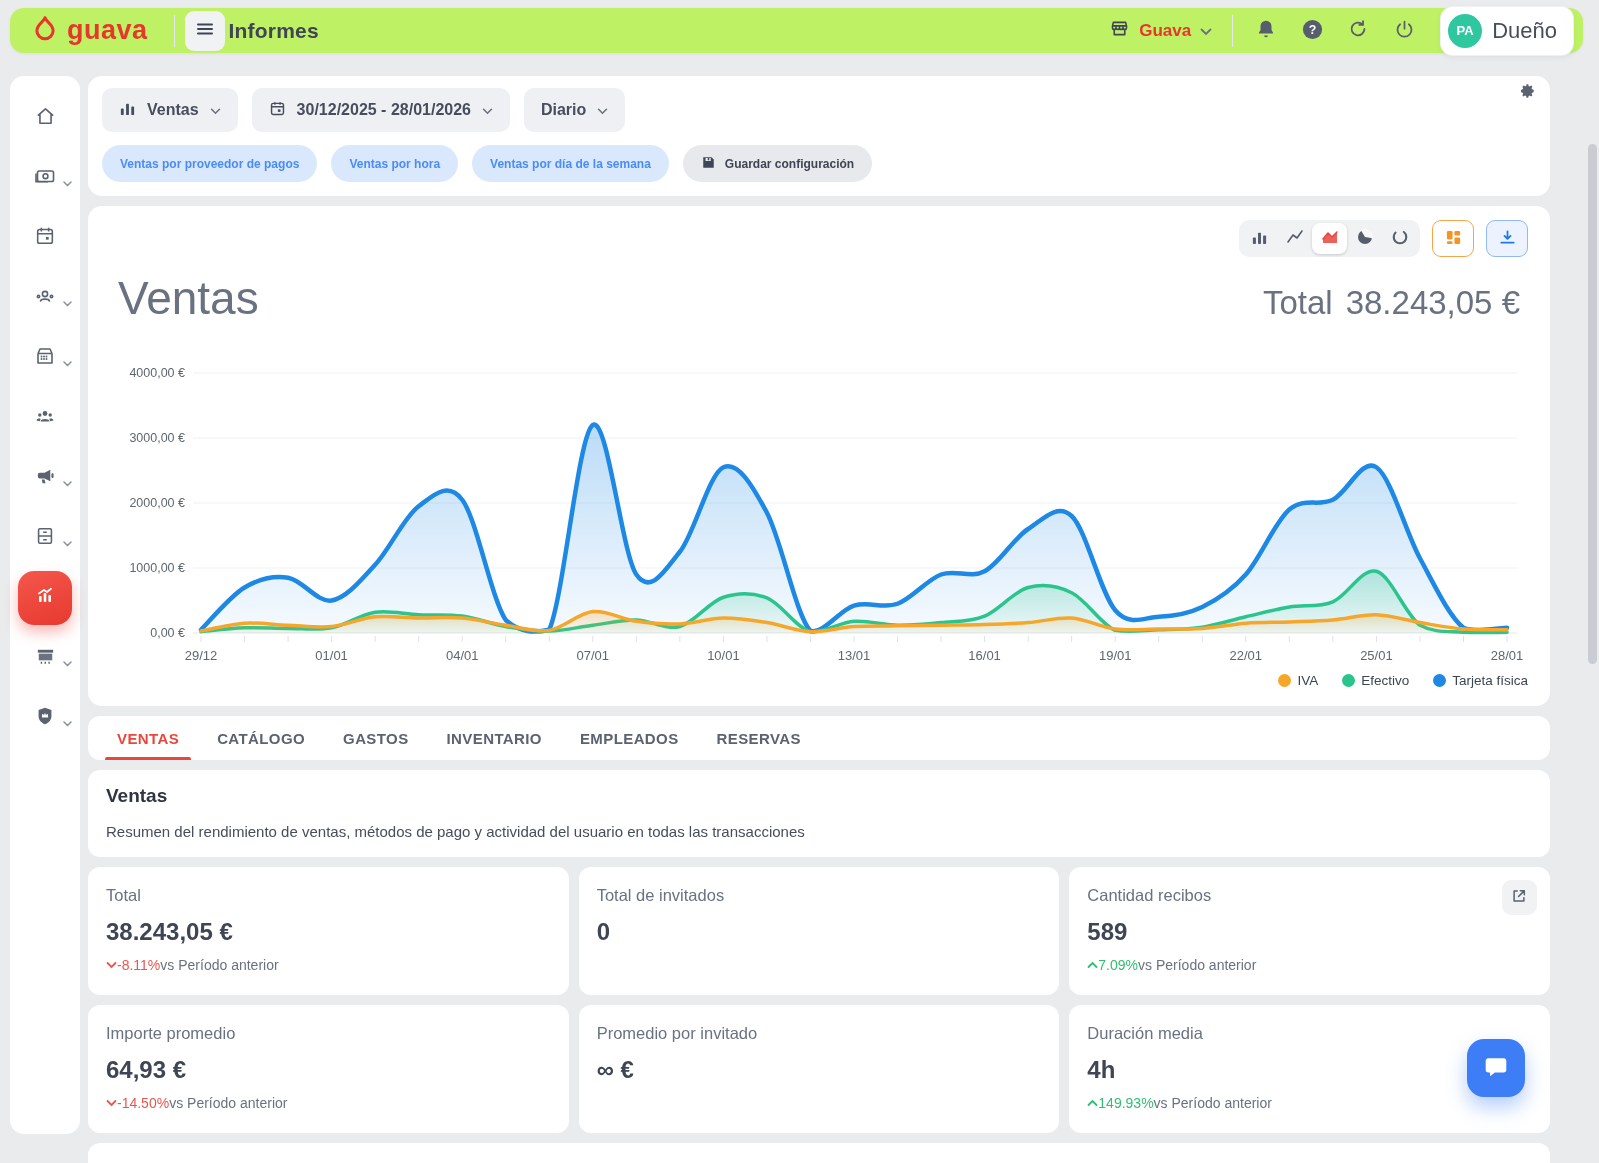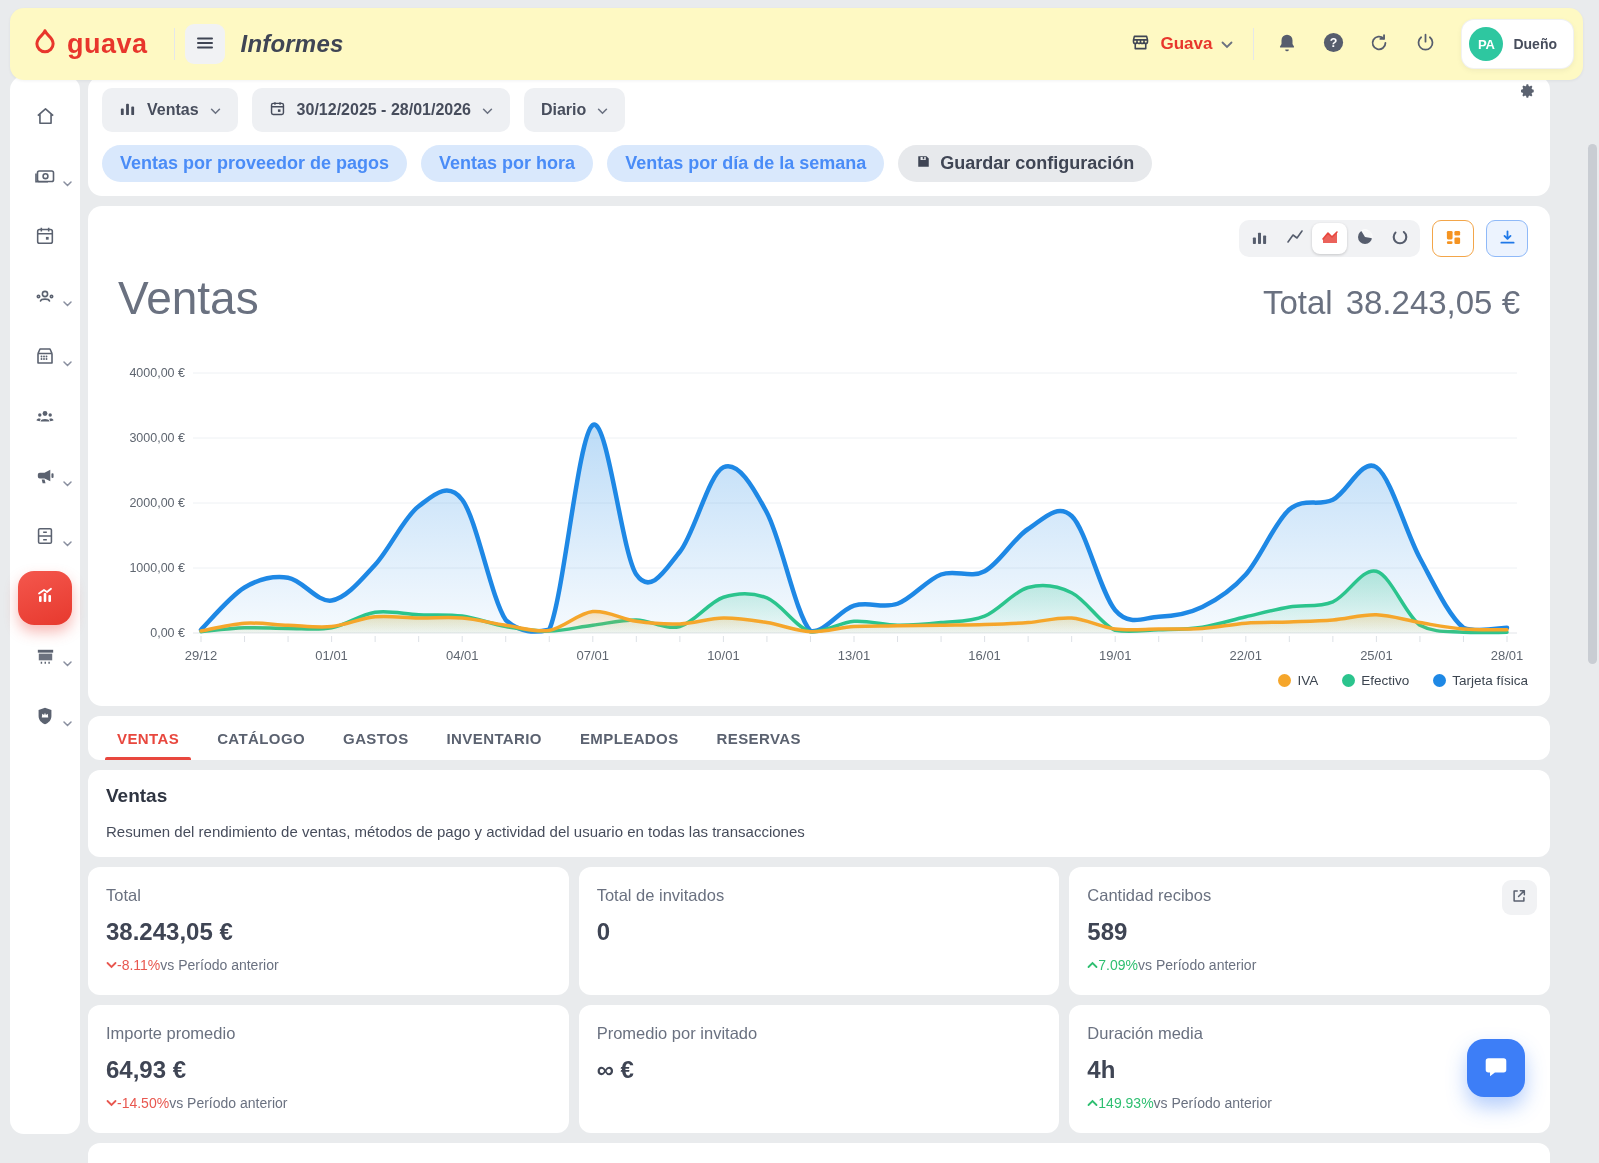--- a/index.html
+++ b/index.html
@@ -4,51 +4,51 @@
 <style>
   * { box-sizing: border-box; margin: 0; padding: 0; }
   html,body { width:1599px; height:1163px; overflow:hidden; }
   body {
     background:#e9ebed;
     font-family:"Liberation Sans", sans-serif;
     color:#474d5c;
     position:relative;
   }
   
-  .topbar{position:absolute;left:10px;top:8px;right:16px;height:72px;background:#fef9c3;border-radius:14px;
+  .topbar{position:absolute;left:10px;top:8px;right:16px;height:45px;background:#bef264;border-radius:14px;
     display:flex;align-items:center;padding:4px 10px;box-shadow:0 1px 3px rgba(25,35,55,.06);z-index:5;}
   .logo{display:flex;align-items:center;gap:7px;padding:0 16px 0 10px;}
   .logo-text{font-size:27px;font-weight:800;color:#e8362c;letter-spacing:.5px;}
   .vdiv{width:1px;height:32px;background:#e5e7ea;margin:0 10px;}
   .burger{width:40px;height:40px;border-radius:9px;background:#f1f2f4;display:flex;align-items:center;justify-content:center;cursor:pointer;border:none;}
-  .page-title{font-size:24px;font-weight:700;color:#3f4554;margin-left:16px;letter-spacing:.2px;font-style:italic;}
+  .page-title{font-size:21px;font-weight:700;color:#3f4554;margin-left:4px;letter-spacing:.2px;}
   .top-right{margin-left:auto;display:flex;align-items:center;}
   .loc-select{display:flex;align-items:center;gap:9px;padding:8px 10px;cursor:pointer;}
   .loc-name{font-size:17px;font-weight:700;color:#e8362c;}
   .icon-btn{width:46px;height:44px;display:flex;align-items:center;justify-content:center;color:#565d6d;background:none;border:none;cursor:pointer;}
   .user-chip{display:flex;align-items:center;gap:10px;padding:7px 16px 7px 7px;border-radius:12px;background:#fff;box-shadow:0 0 0 1px #f0f1f3, 0 2px 6px rgba(25,35,55,.07);margin-left:14px;cursor:pointer;}
   .avatar{width:34px;height:34px;border-radius:50%;background:#2ec7a0;color:#fff;font-size:13px;font-weight:700;display:flex;align-items:center;justify-content:center;}
-  .user-name{font-size:14px;font-weight:700;color:#474d5c;}
+  .user-name{font-size:22px;font-weight:400;color:#474d5c;}
   
   .sidebar{position:absolute;left:10px;top:76px;width:70px;height:1058px;background:#fff;border-radius:14px;
     display:flex;flex-direction:column;align-items:center;padding-top:12px;z-index:4;}
   .s-item{width:100%;height:60px;display:flex;align-items:center;justify-content:center;color:#5b6270;position:relative;cursor:pointer;}
   .s-caret{position:absolute;right:8px;top:50%;margin-top:-5px;color:#8a90a0;}
   .s-pill{width:54px;height:54px;border-radius:16px;background:linear-gradient(160deg,#f4574d,#e7392e);
     box-shadow:0 7px 14px rgba(231,57,46,.35);display:flex;align-items:center;justify-content:center;color:#fff;}
   
   .main{position:absolute;left:88px;top:76px;width:1462px;display:flex;flex-direction:column;gap:10px;}
   .filter-card{background:#fff;border-radius:14px;padding:12px 14px 14px;position:relative;}
   .f-row{display:flex;gap:14px;}
   .f-btn{display:flex;align-items:center;gap:11px;background:#eef0f3;border:none;border-radius:10px;padding:0 17px;height:44px;
     font-size:16px;font-weight:600;color:#474d5c;font-family:inherit;cursor:pointer;}
   .chev{color:#6a7180;}
   .gear{position:absolute;right:14px;top:6px;background:none;border:none;color:#5b6270;cursor:pointer;}
   .chip-row{display:flex;gap:14px;margin-top:13px;}
-  .chip{height:37px;border-radius:19px;background:#d9e8fc;color:#4a8cf7;font-size:18px;font-weight:600;
+  .chip{height:37px;border-radius:19px;background:#d9e8fc;color:#4a8cf7;font-size:12px;font-weight:600;
     display:flex;align-items:center;padding:16px 18px;border:none;font-family:inherit;cursor:pointer;}
   .chip.save{background:#e7e9ec;color:#3f4554;gap:9px;}
   
   .chart-card{background:#fff;border-radius:14px;padding:14px 22px 10px;position:relative;}
   .chart-toolbar{display:flex;justify-content:flex-end;gap:12px;align-items:center;}
   .seg{display:flex;background:#f1f2f4;border-radius:10px;padding:3px;}
   .seg-btn{width:35px;height:31px;border-radius:8px;display:flex;align-items:center;justify-content:center;color:#565d6d;border:none;background:none;cursor:pointer;}
   .seg-btn.active{background:#fff;color:#e8473e;box-shadow:0 1px 3px rgba(0,0,0,.18);}
   .tool-btn{width:42px;height:37px;border-radius:9px;display:flex;align-items:center;justify-content:center;border:1.5px solid;cursor:pointer;}
   .tool-btn.orange{border-color:#f3a64a;background:#fff;color:#f59422;}

